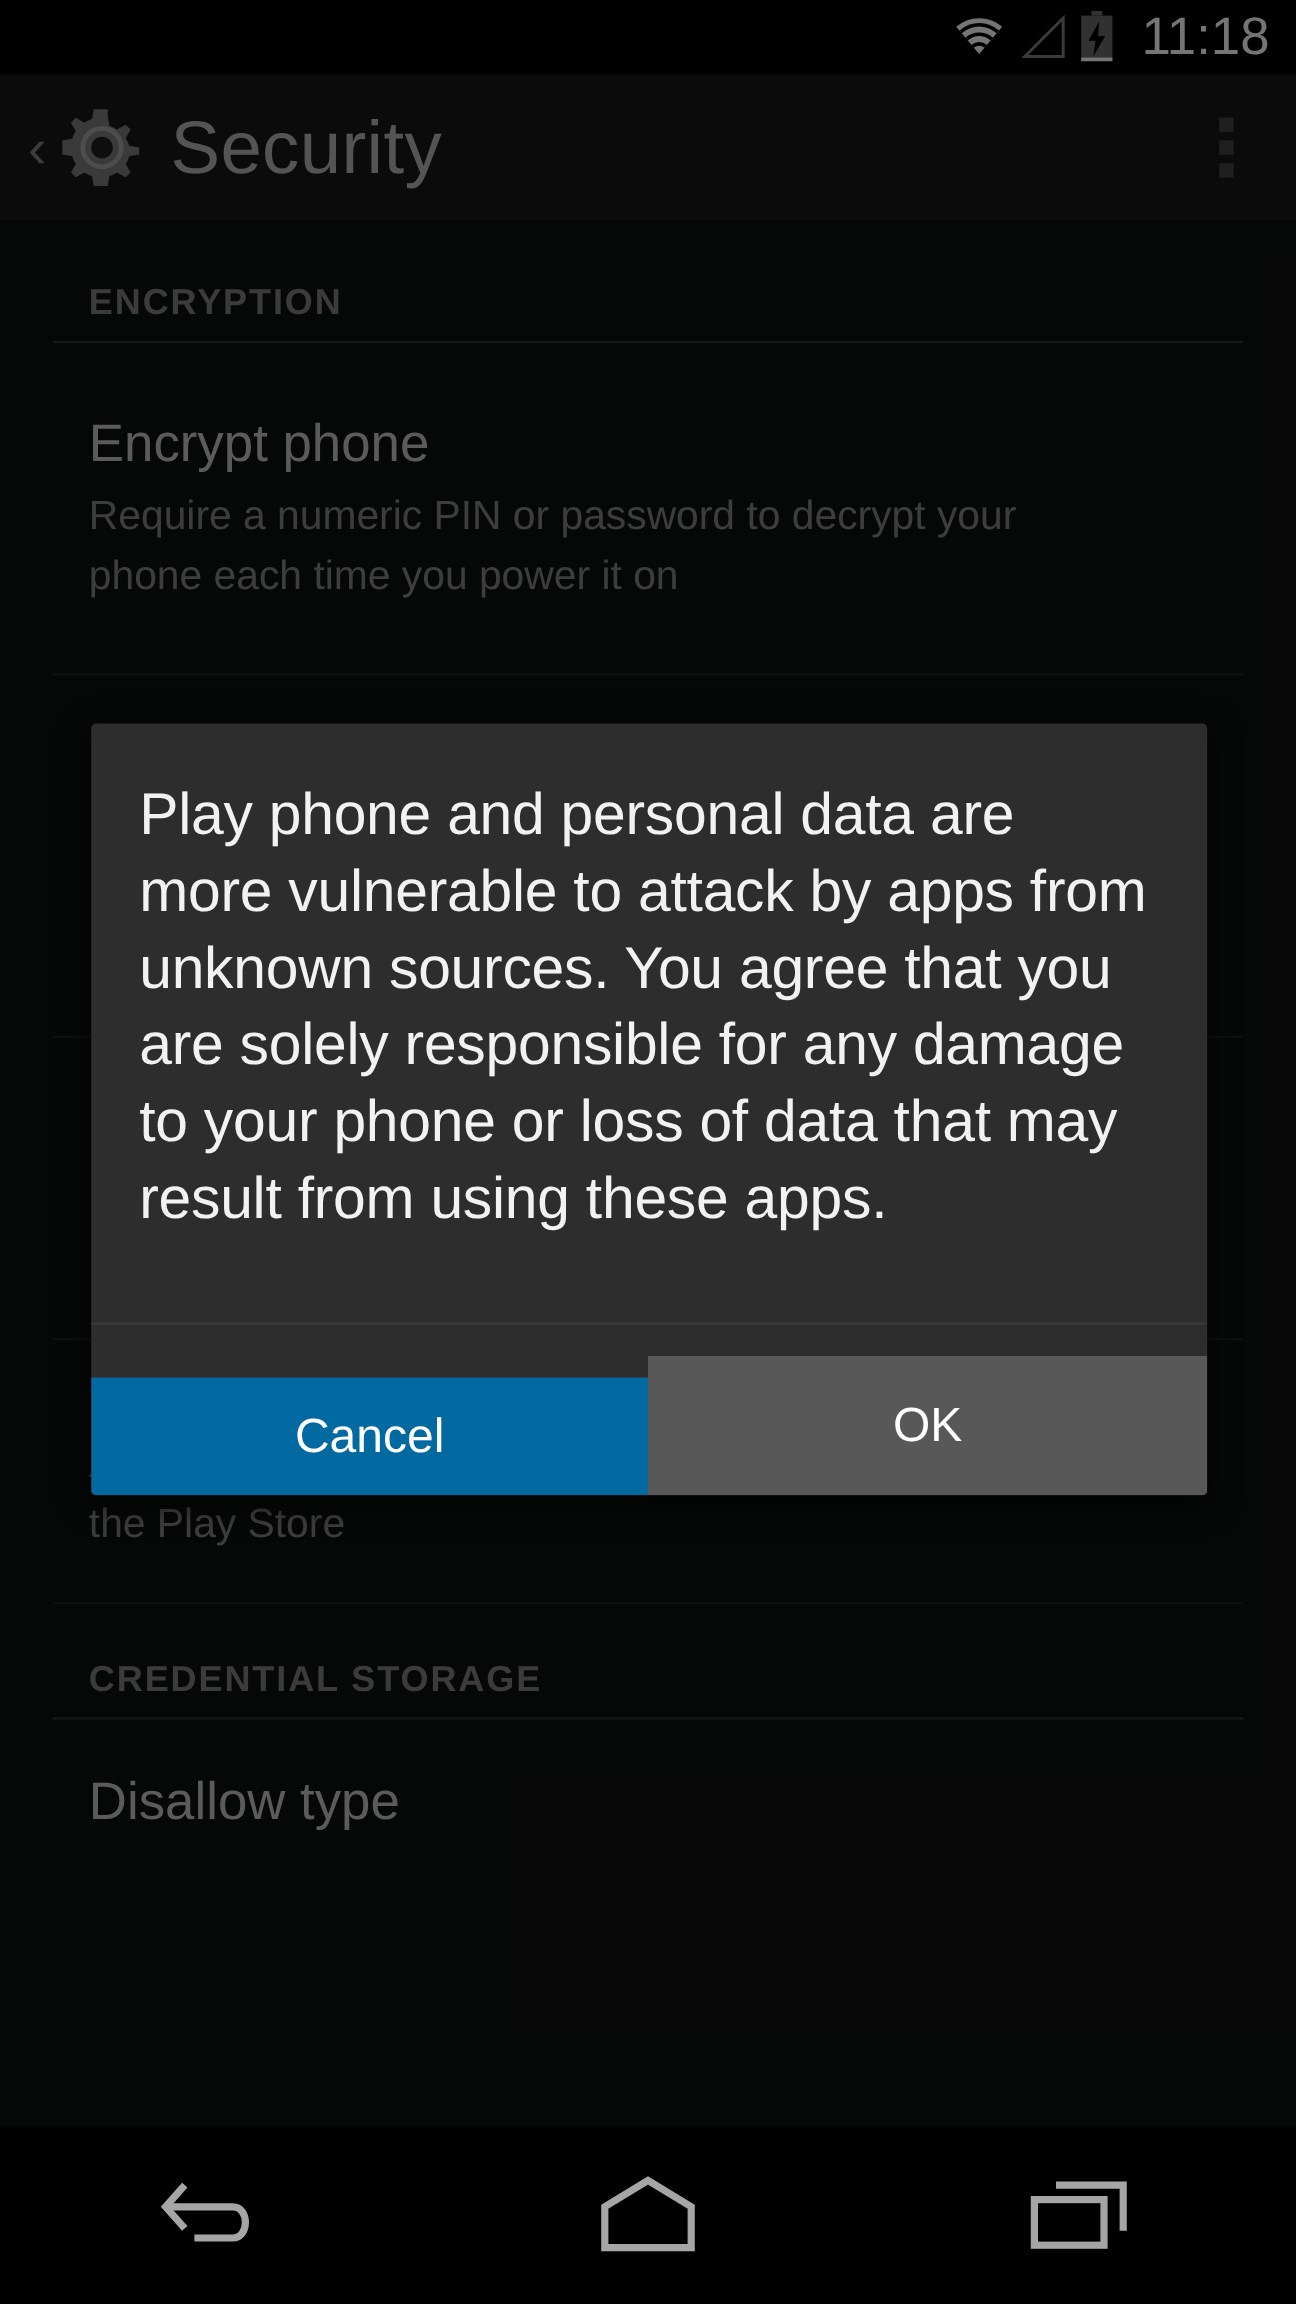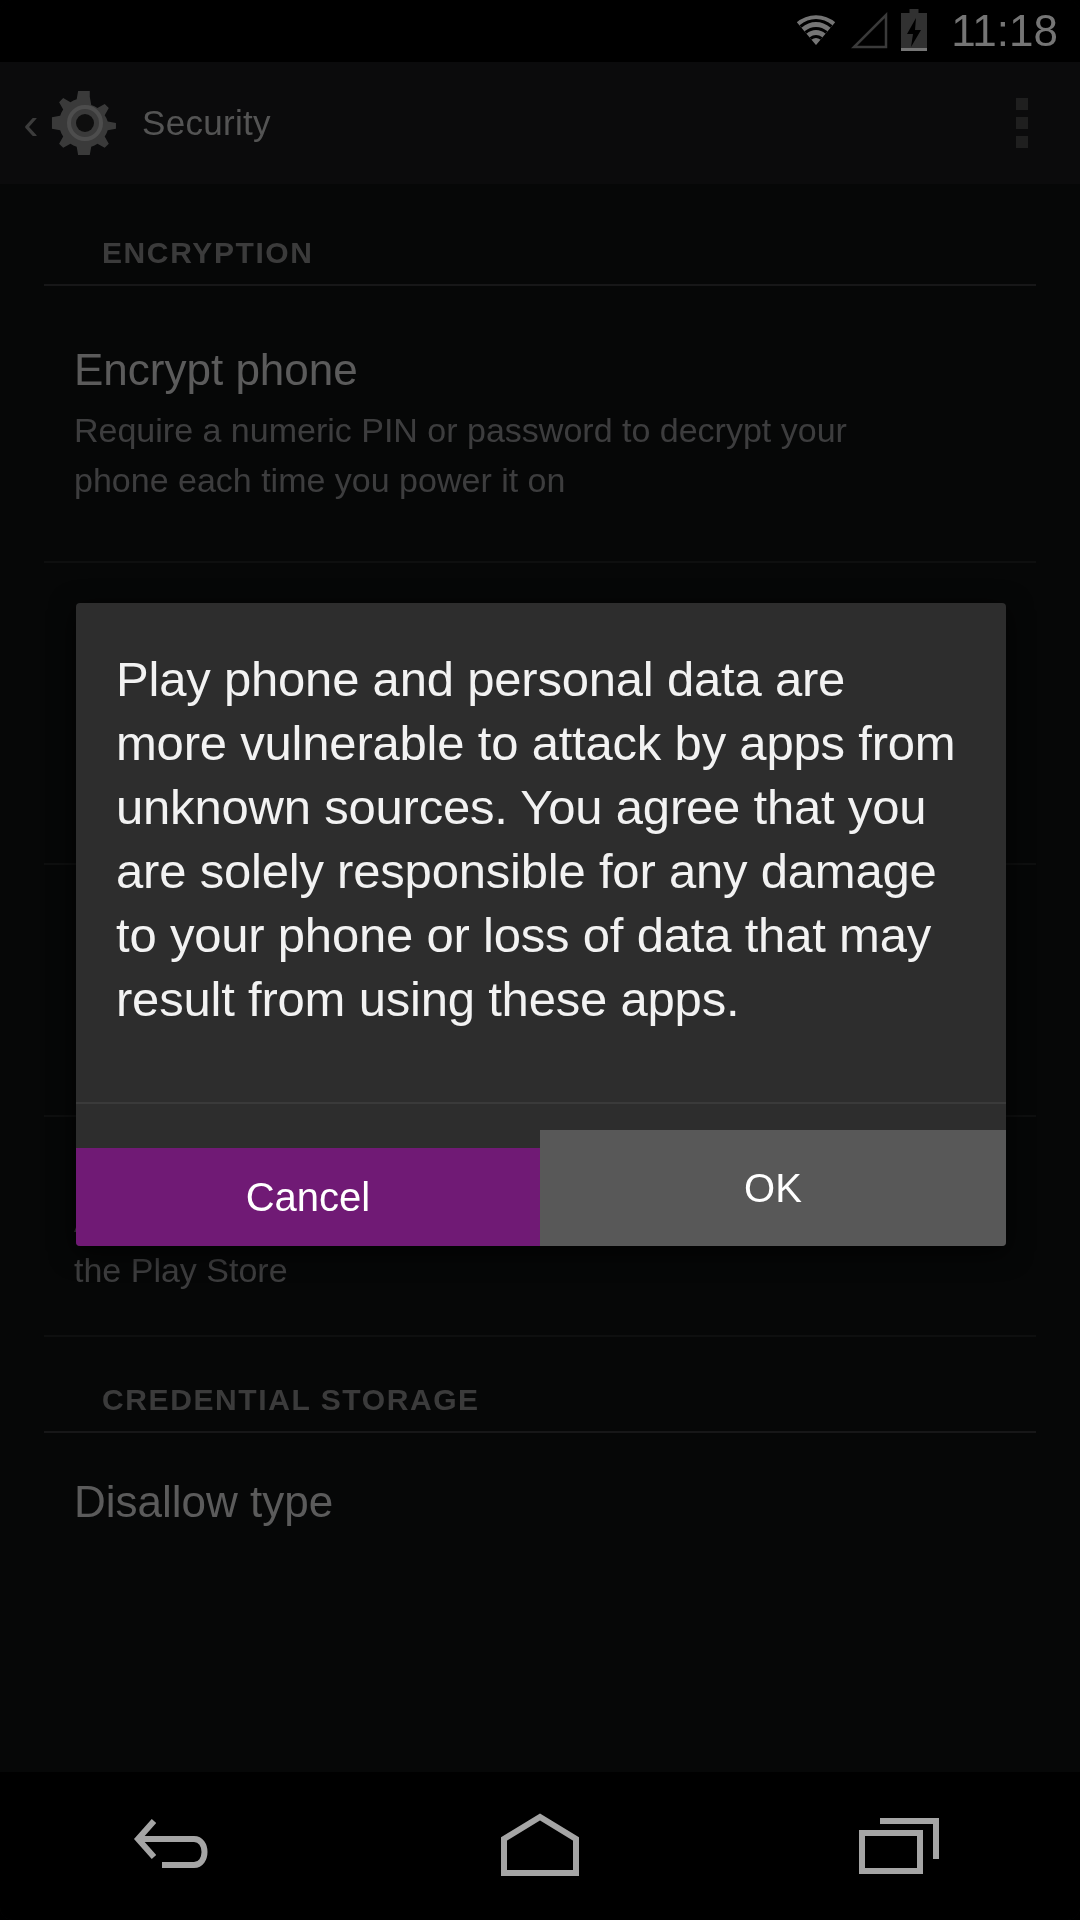--- a/index.html
+++ b/index.html
@@ -49,21 +49,21 @@
   }
   .back-chevron {
     width: 34px; margin-left: 14px;
     color: #6e6e6e; font-size: 46px; line-height: 1;
     font-weight: 300;
     text-align: center;
   }
   .gear-icon { width: 70px; height: 70px; margin-left: 2px; display:block; }
   .ab-title {
     color: #9a9a9a;
-    font-size: 35px;
+    font-size: 62px;
     font-weight: 400;
     margin-left: 22px;
     letter-spacing: 0.3px;
   }
   .overflow {
     position: absolute; right: 30px; top: 50%;
     transform: translateY(-50%);
     display: flex; flex-direction: column; gap: 7px;
     padding: 18px 22px;
   }
@@ -82,21 +82,20 @@
     width: 1080px; height: 1588px;
     background: #0c0d0e;
     overflow: hidden;
   }
   .section-header {
     color: #6c6c6c;
     font-size: 30px;
     font-weight: 700;
     letter-spacing: 1.6px;
     padding: 0 0 0 74px;
-    margin-left: 28px;
   }
   .hr {
     height: 2px;
     background: #2a2b2c;
     margin: 14px 44px 0 44px;
   }
   .row {
     position: relative;
     padding: 0 0 0 74px;
   }
@@ -164,21 +163,21 @@
   .dlg-btn {
     display: flex; align-items: center; justify-content: center;
     color: #ffffff;
     font-size: 40px;
     font-weight: 400;
     cursor: pointer;
     user-select: none;
   }
   .dlg-btn-cancel {
     width: 464px;
-    background: #701a75;
+    background: #0369a1;
     margin-top: 44px;
   }
   .dlg-btn-ok {
     width: 466px;
     background: #585858;
     margin-top: 26px;
   }
 
   
   .navbar {

